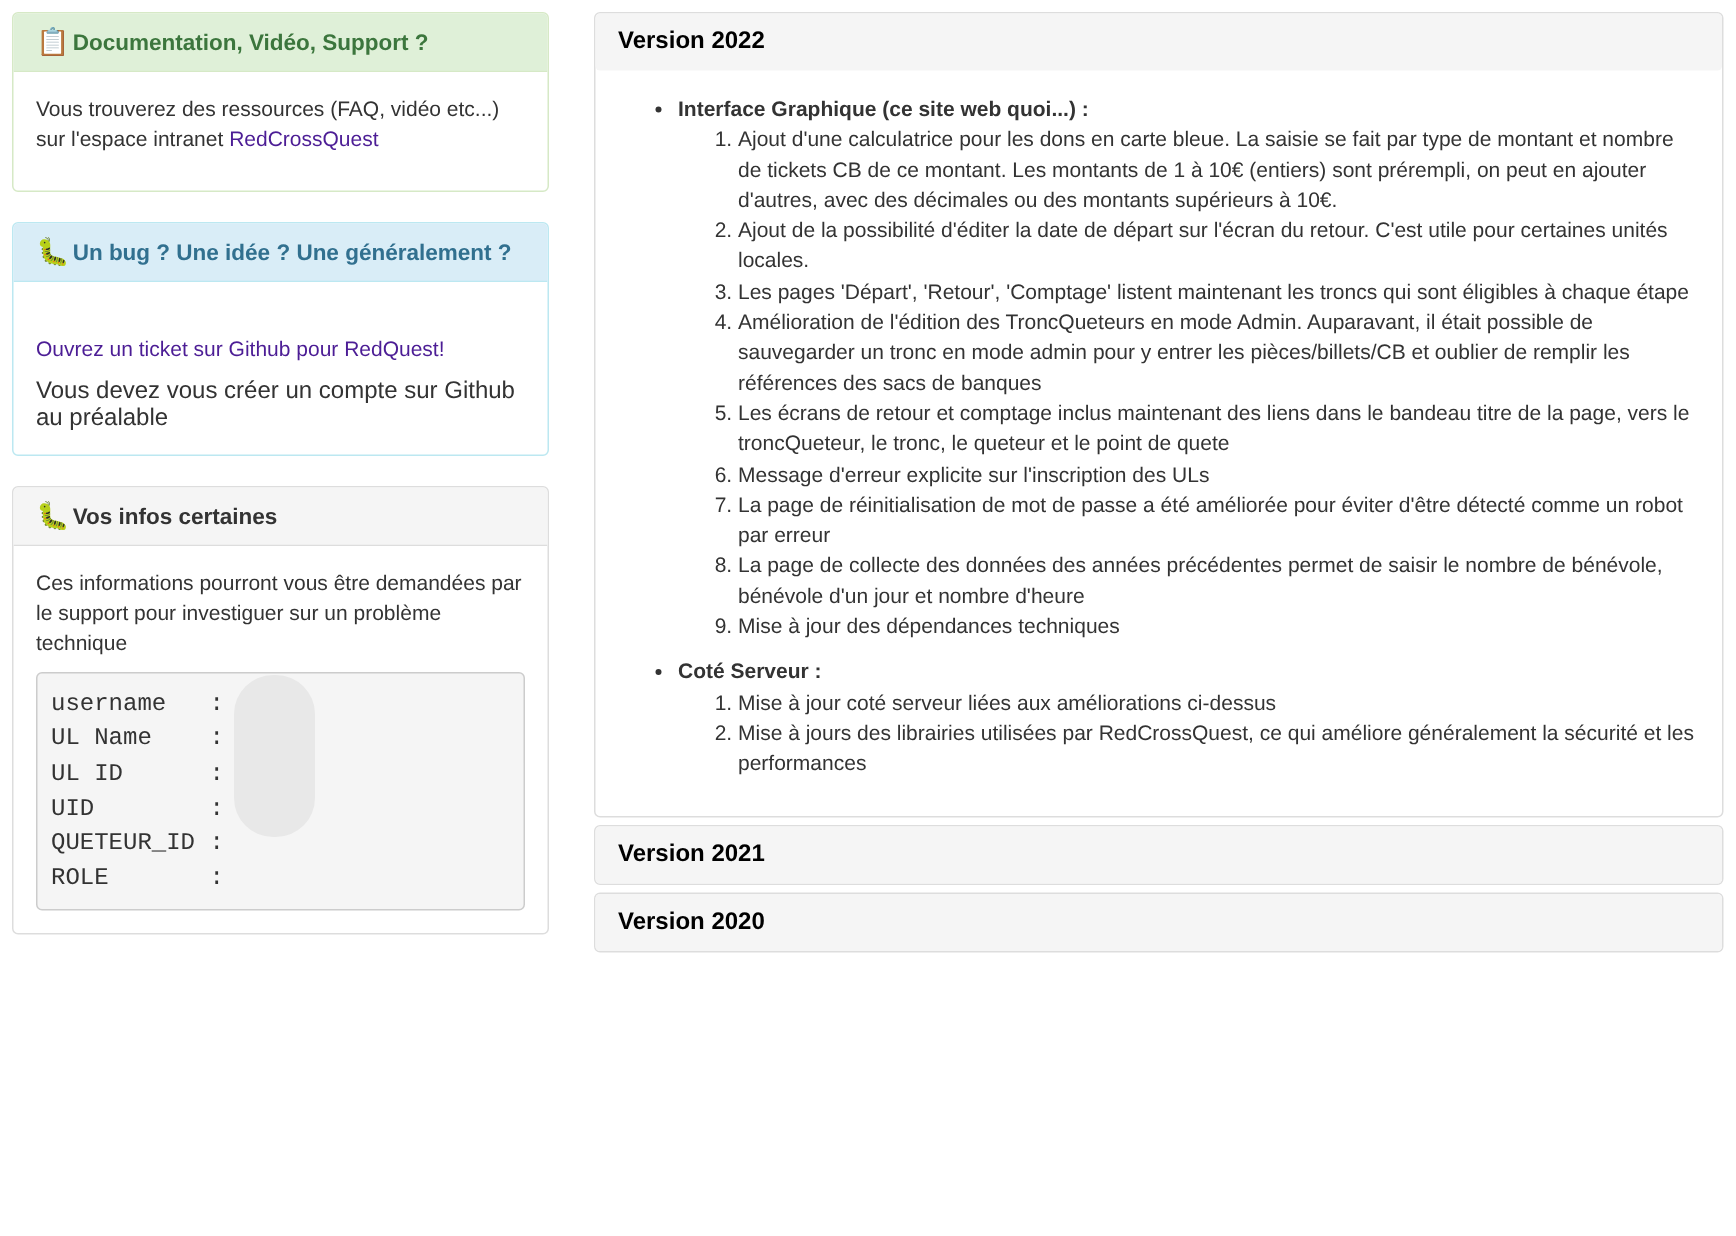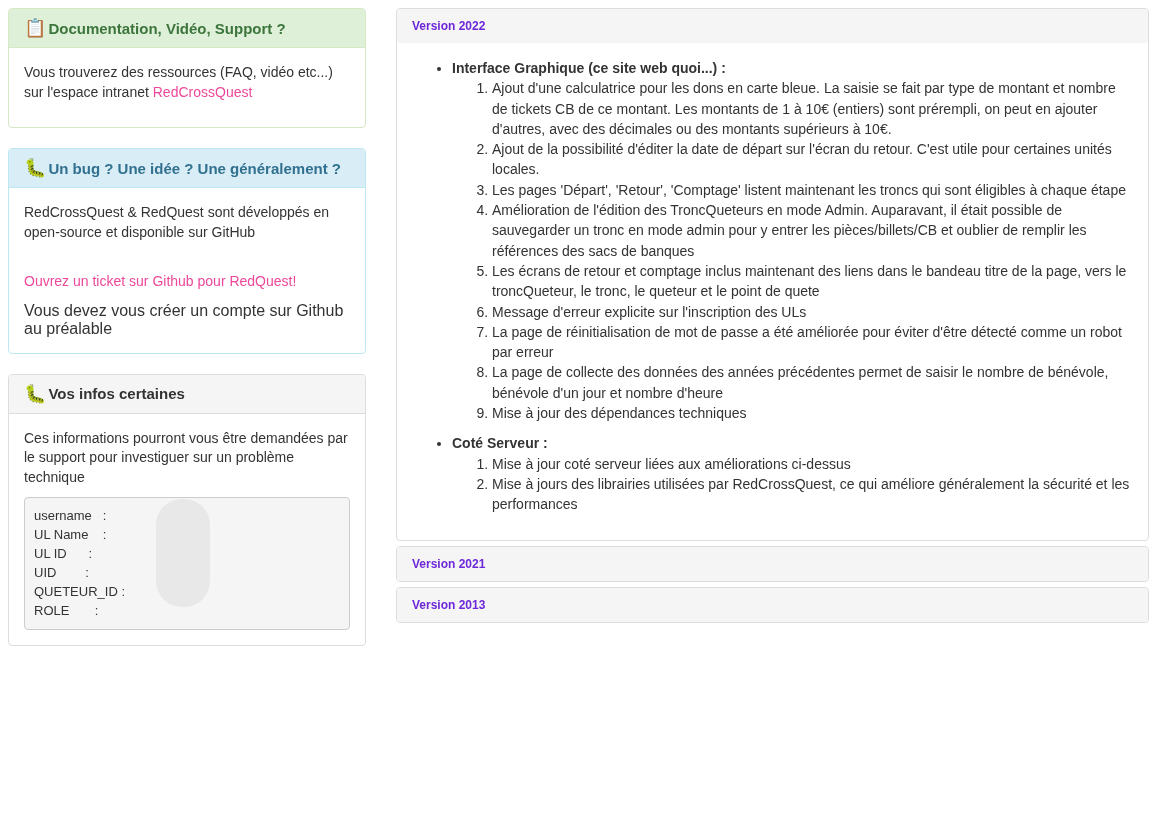--- a/index.html
+++ b/index.html
@@ -58,46 +58,46 @@
       background-color: #f5f5f5;
       border-color: #ddd;
       color: #333;
     }
     .icon {
       display: inline-block;
       margin-right: 2px;
       font-size: 18px;
       line-height: 1;
     }
-    a { color: #ec4899; text-decoration: none; }
+    a { color: #4c1d95; text-decoration: none; }
     p { margin: 0 0 10px 0; line-height: 1.4; }
     .small-note { font-size: 16px; margin-top: 10px; }
     pre {
       background: #f5f5f5;
       border: 1px solid #ccc;
       border-radius: 4px;
       padding: 9px;
-      font-family: Liberation Sans, sans-serif;
-      font-size: 13px;
+      font-family: Liberation Mono, monospace;
+      font-size: 16px;
       margin: 8px 0 0 0;
       line-height: 1.45;
       white-space: pre;
     }
     .accordion-item {
       border: 1px solid #ddd;
       border-radius: 4px;
       margin-bottom: 5px;
       background: #fff;
     }
     .accordion-header {
       padding: 10px 15px;
       background-color: #f5f5f5;
       font-weight: 700;
-      font-size: 12px;
-      color: #6d28d9;
+      font-size: 16px;
+      color: #000000;
       border-radius: 3px;
       cursor: pointer;
     }
     .accordion-body {
       padding: 15px;
     }
     ul { margin: 0 0 10px 0; padding-left: 40px; }
     ol { margin: 0 0 10px 0; padding-left: 40px; }
     li { line-height: 1.45; margin-bottom: 0; }
     .bold { font-weight: 700; }
@@ -129,21 +129,20 @@
         </p>
       </div>
     </div>
 
     <div class="panel panel-info">
       <div class="panel-heading">
         <span class="icon">🐛</span>
         <span>Un bug ? Une idée ? Une généralement ?</span>
       </div>
       <div class="panel-body">
-        <p>RedCrossQuest &amp; RedQuest sont développés en open-source et disponible sur GitHub</p>
         <p>
           <br>
           <a href="#">Ouvrez un ticket sur Github pour RedQuest!</a>
         </p>
         <div class="small-note">Vous devez vous créer un compte sur Github au préalable</div>
       </div>
     </div>
 
     <div class="panel panel-default">
       <div class="panel-heading">
@@ -195,17 +194,17 @@
           </li>
         </ul>
       </div>
     </div>
 
     <div class="accordion-item">
       <div class="accordion-header">Version 2021</div>
     </div>
 
     <div class="accordion-item">
-      <div class="accordion-header">Version 2013</div>
+      <div class="accordion-header">Version 2020</div>
     </div>
 
   </div>
 </div>
 
 </body></html>

